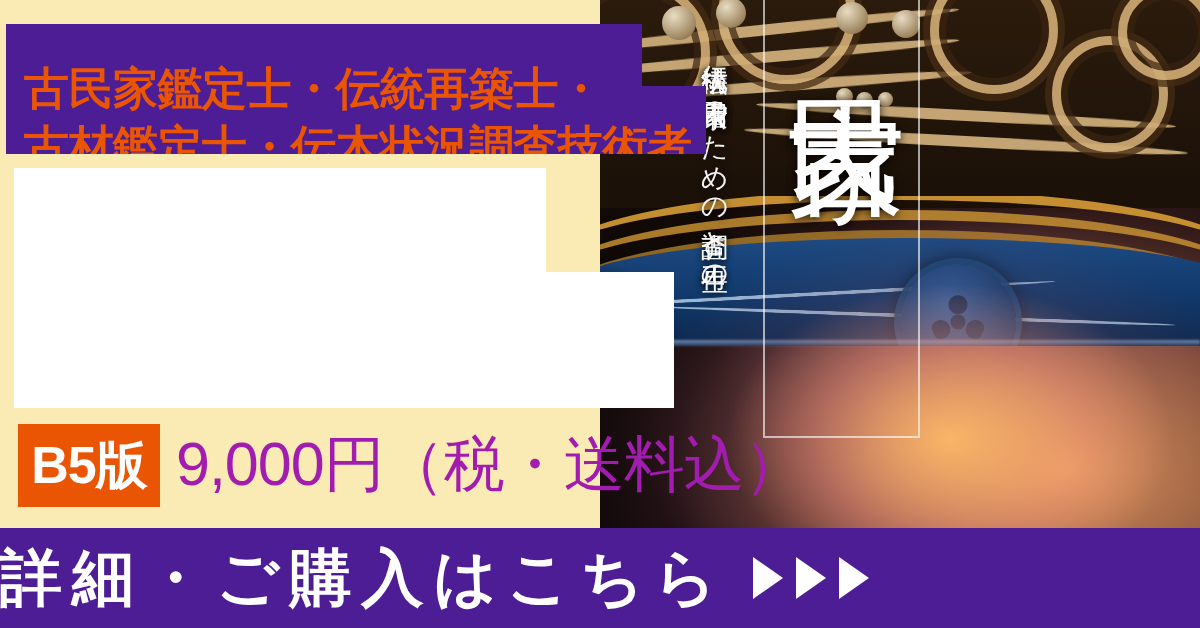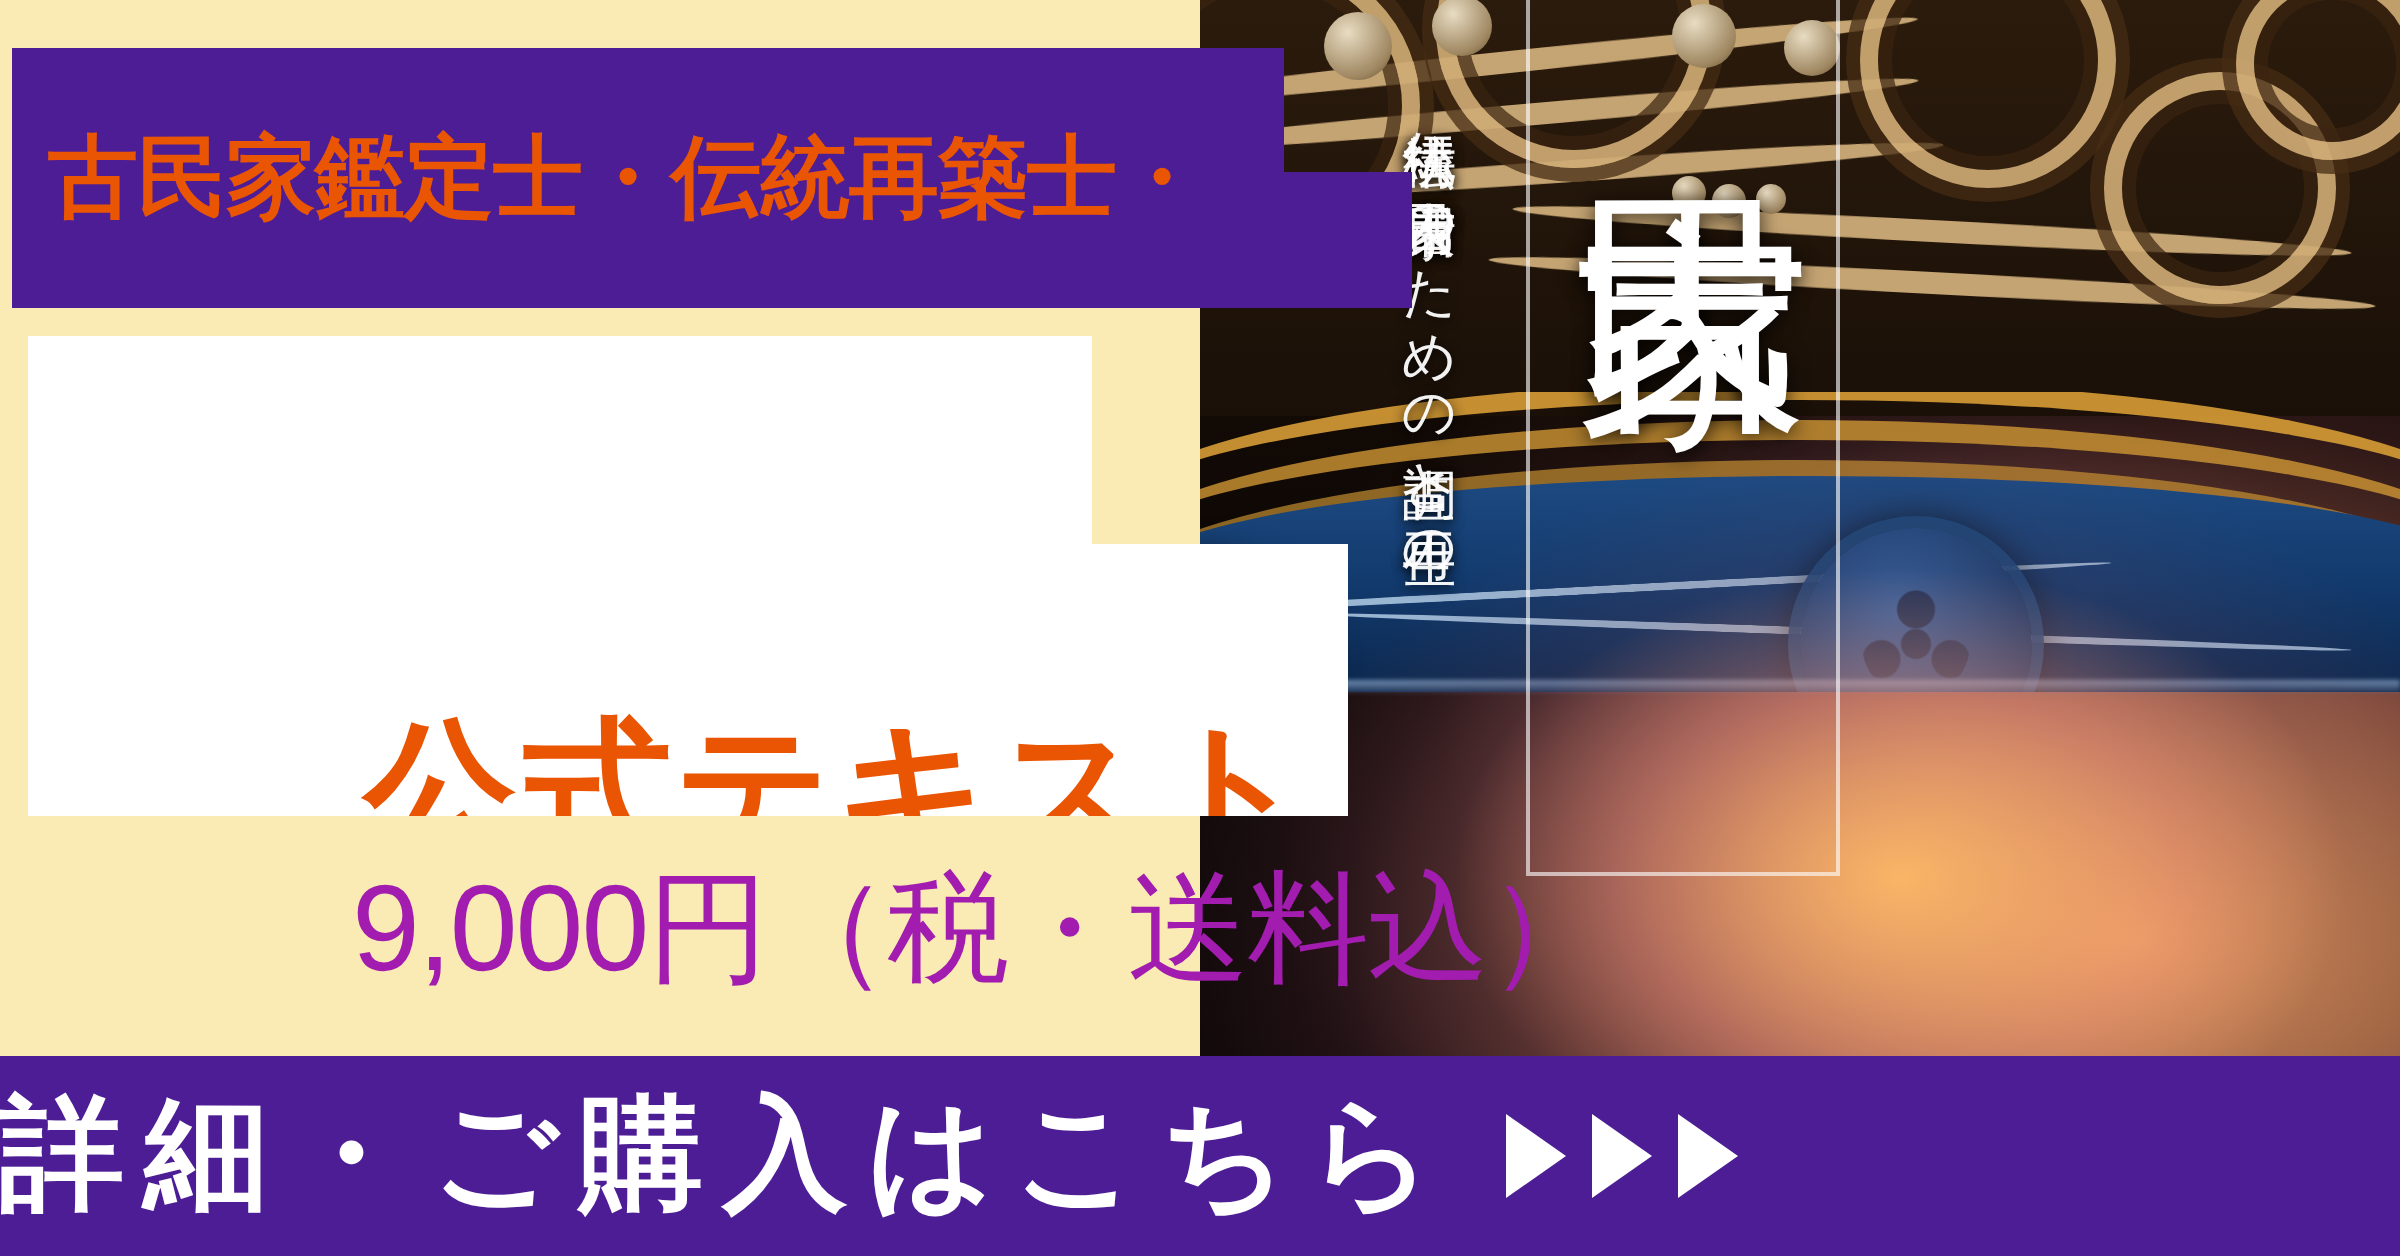--- a/index.html
+++ b/index.html
@@ -219,26 +219,27 @@
     <div class="horizon"></div>
     <div class="glow"></div>
 
     <div class="cover-frame"></div>
     <div class="cover-title">古民家</div>
     <div class="cover-sub">伝統構法 古民家活用のための調査と再生の</div>
   </div>
 
   <div class="panel-top">
     <span class="line l1">古民家鑑定士・伝統再築士・</span>
+    <span class="line l2">古材鑑定士・伝木状況調査技術者</span>
   </div>
 
   <div class="panel-main">
-    <span class="big b2">公式テキスト</span>
-  </div>
-
+  </div>
+
+  <div class="badge">B5版</div>
   <div class="price">9,000円（税・送料込）</div>
 
   <div class="cta">
     <span class="cta-text">詳細・ご購入はこちら</span>
     <span class="arrows">
       <i class="arrow"></i>
       <i class="arrow"></i>
       <i class="arrow"></i>
     </span>
   </div>

